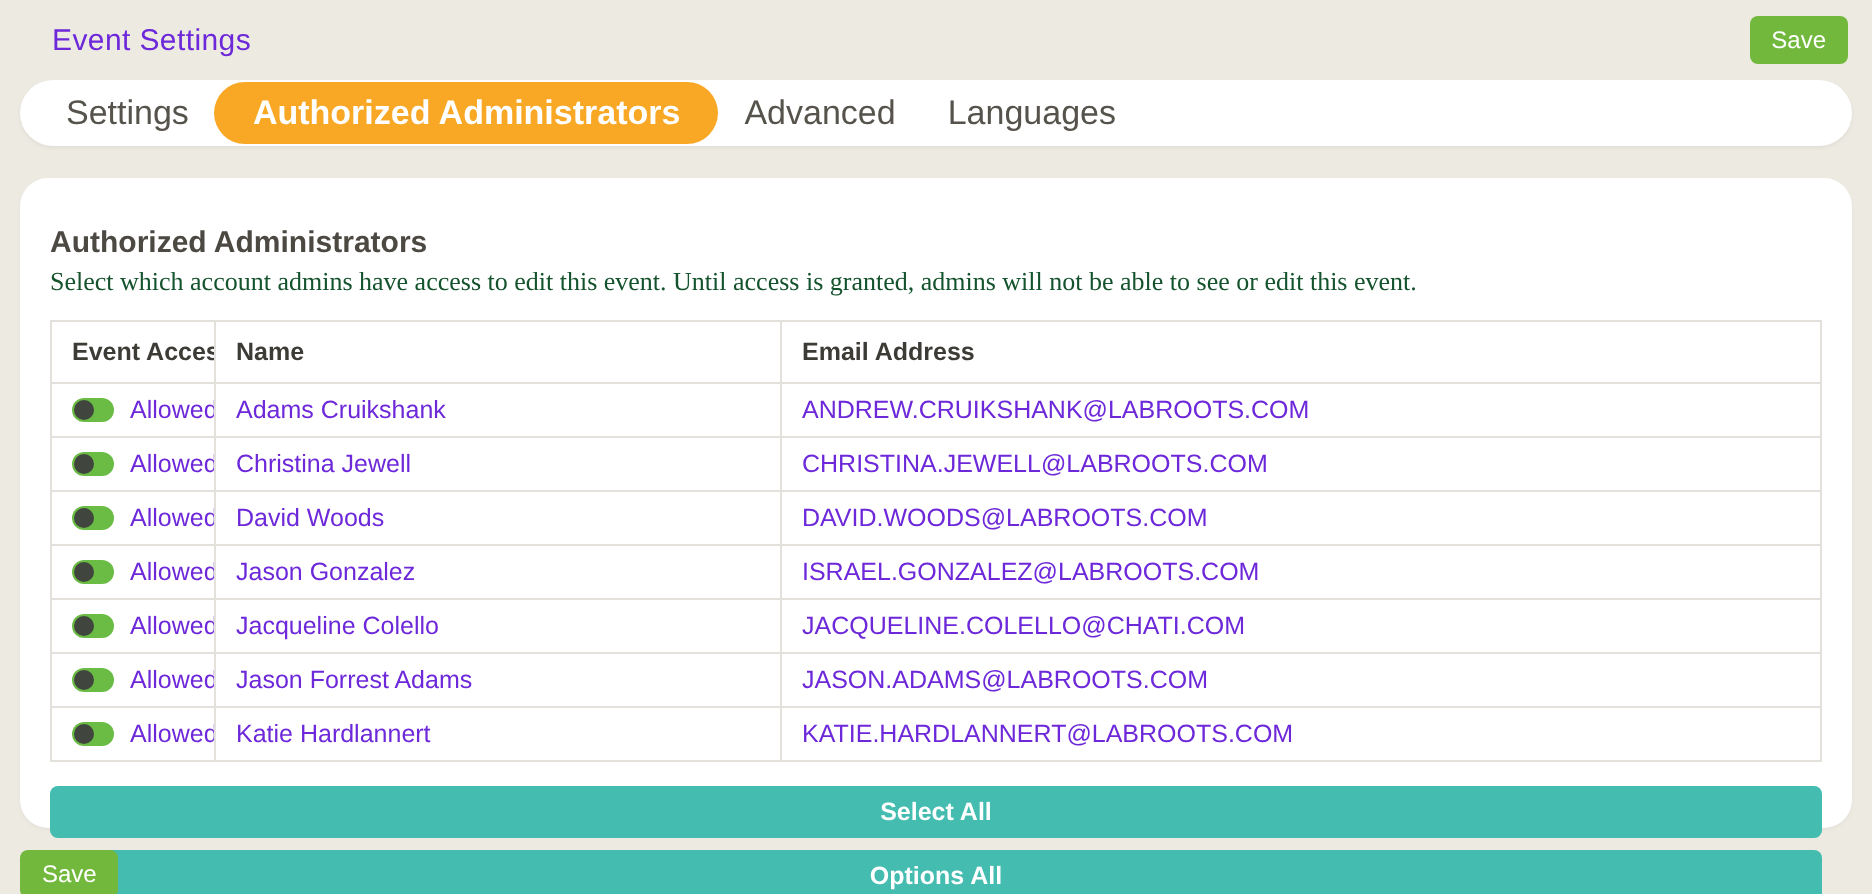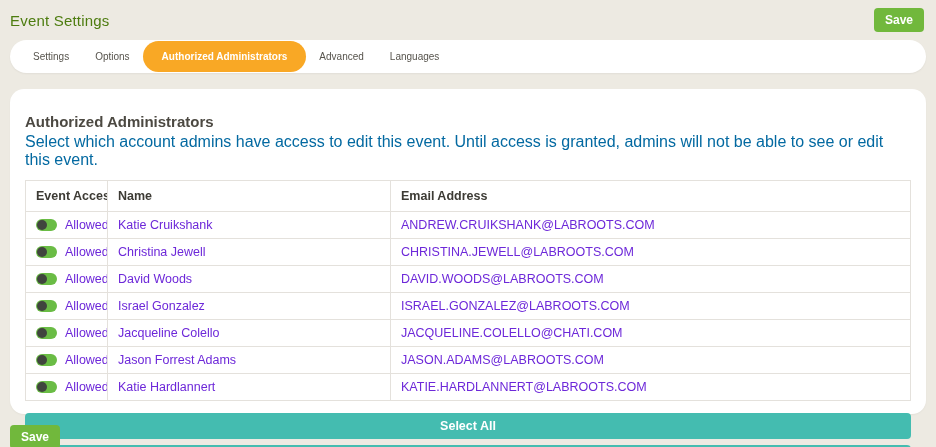--- a/index.html
+++ b/index.html
@@ -9,42 +9,42 @@
     background: #EDEAE2;
     font-family: "Liberation Sans", sans-serif;
     overflow: hidden;
   }
 
   
   .top-bar {
     display: flex; justify-content: space-between; align-items: center;
     padding: 8px 12px 2px 10px;
   }
-  .page-title { font-size: 15px; color: #4d7c0f; letter-spacing: .2px; }
+  .page-title { font-size: 15px; color: #6d28d9; letter-spacing: .2px; margin-left: 16px; }
   .btn-save {
     background: var(--save-green, #71B83C);
-    color: #fff; font-size: 12px; font-weight: 700;
+    color: #fff; font-size: 12px; font-weight: 400;
     border: none; border-radius: 4px;
     padding: 5px 11px; cursor: pointer;
     font-family: "Liberation Sans", sans-serif;
     text-align: center;
   }
 
   
   .tab-bar {
     margin: 6px 10px 0 10px;
     background: #FFFFFF;
     border-radius: 17px;
     height: 33px;
     display: flex; align-items: center;
     padding: 0 8px 0 10px;
     box-shadow: 0 1px 2px rgba(0,0,0,0.05);
   }
   .tab {
-    font-size: 10px; color: #56534C;
+    font-size: 17px; color: #56534C;
     padding: 0 13px; height: 31px; line-height: 31px;
     cursor: pointer; white-space: nowrap;
   }
   .tab.active {
     background: var(--accent-orange, #F9A825);
     color: #FFFFFF; font-weight: 700;
     border-radius: 16px; padding: 0 19px;
   }
 
   
@@ -55,21 +55,21 @@
     padding: 12px 15px 16px 15px;
     height: 325px;
     box-shadow: 0 1px 2px rgba(0,0,0,0.04);
   }
   .section-title {
     margin: 12px 0 3px 0;
     font-size: 15px; font-weight: 600; color: #4C4942;
   }
   .section-desc {
     margin: 0 0 11px 0;
-    font-size: 16px; color: #0369a1;
+    font-size: 13px; color: #14532d; font-family: Liberation Serif, serif;
   }
 
   table.admin-table {
     width: 100%; border-collapse: collapse;
     font-size: 12.5px;
     table-layout: fixed;
   }
   .admin-table th, .admin-table td {
     border: 1px solid #E4E1DC;
     text-align: left;
@@ -112,21 +112,20 @@
 </head>
 <body>
 
 <div class="top-bar">
   <div class="page-title">Event Settings</div>
   <button class="btn-save">Save</button>
 </div>
 
 <div class="tab-bar">
     <div class="tab"><span>Settings</span></div>
-    <div class="tab"><span>Options</span></div>
     <div class="tab active"><span>Authorized Administrators</span></div>
     <div class="tab"><span>Advanced</span></div>
     <div class="tab"><span>Languages</span></div>
   </div>
 
 <div class="card">
   <div class="section-title">Authorized Administrators</div>
   <p class="section-desc">Select which account admins have access to edit this event. Until access is granted, admins will not be able to see or edit this event.</p>
 
   <table class="admin-table">
@@ -143,21 +142,21 @@
       </tr>
     </thead>
     <tbody>
         <tr>
     <td>
       <span class="access-cell">
         <span class="toggle"></span>
         <span>Allowed</span>
       </span>
     </td>
-    <td>Katie Cruikshank</td>
+    <td>Adams Cruikshank</td>
     <td>ANDREW.CRUIKSHANK@LABROOTS.COM</td>
   </tr>
         <tr>
     <td>
       <span class="access-cell">
         <span class="toggle"></span>
         <span>Allowed</span>
       </span>
     </td>
     <td>Christina Jewell</td>
@@ -173,21 +172,21 @@
     <td>David Woods</td>
     <td>DAVID.WOODS@LABROOTS.COM</td>
   </tr>
         <tr>
     <td>
       <span class="access-cell">
         <span class="toggle"></span>
         <span>Allowed</span>
       </span>
     </td>
-    <td>Israel Gonzalez</td>
+    <td>Jason Gonzalez</td>
     <td>ISRAEL.GONZALEZ@LABROOTS.COM</td>
   </tr>
         <tr>
     <td>
       <span class="access-cell">
         <span class="toggle"></span>
         <span>Allowed</span>
       </span>
     </td>
     <td>Jacqueline Colello</td>

